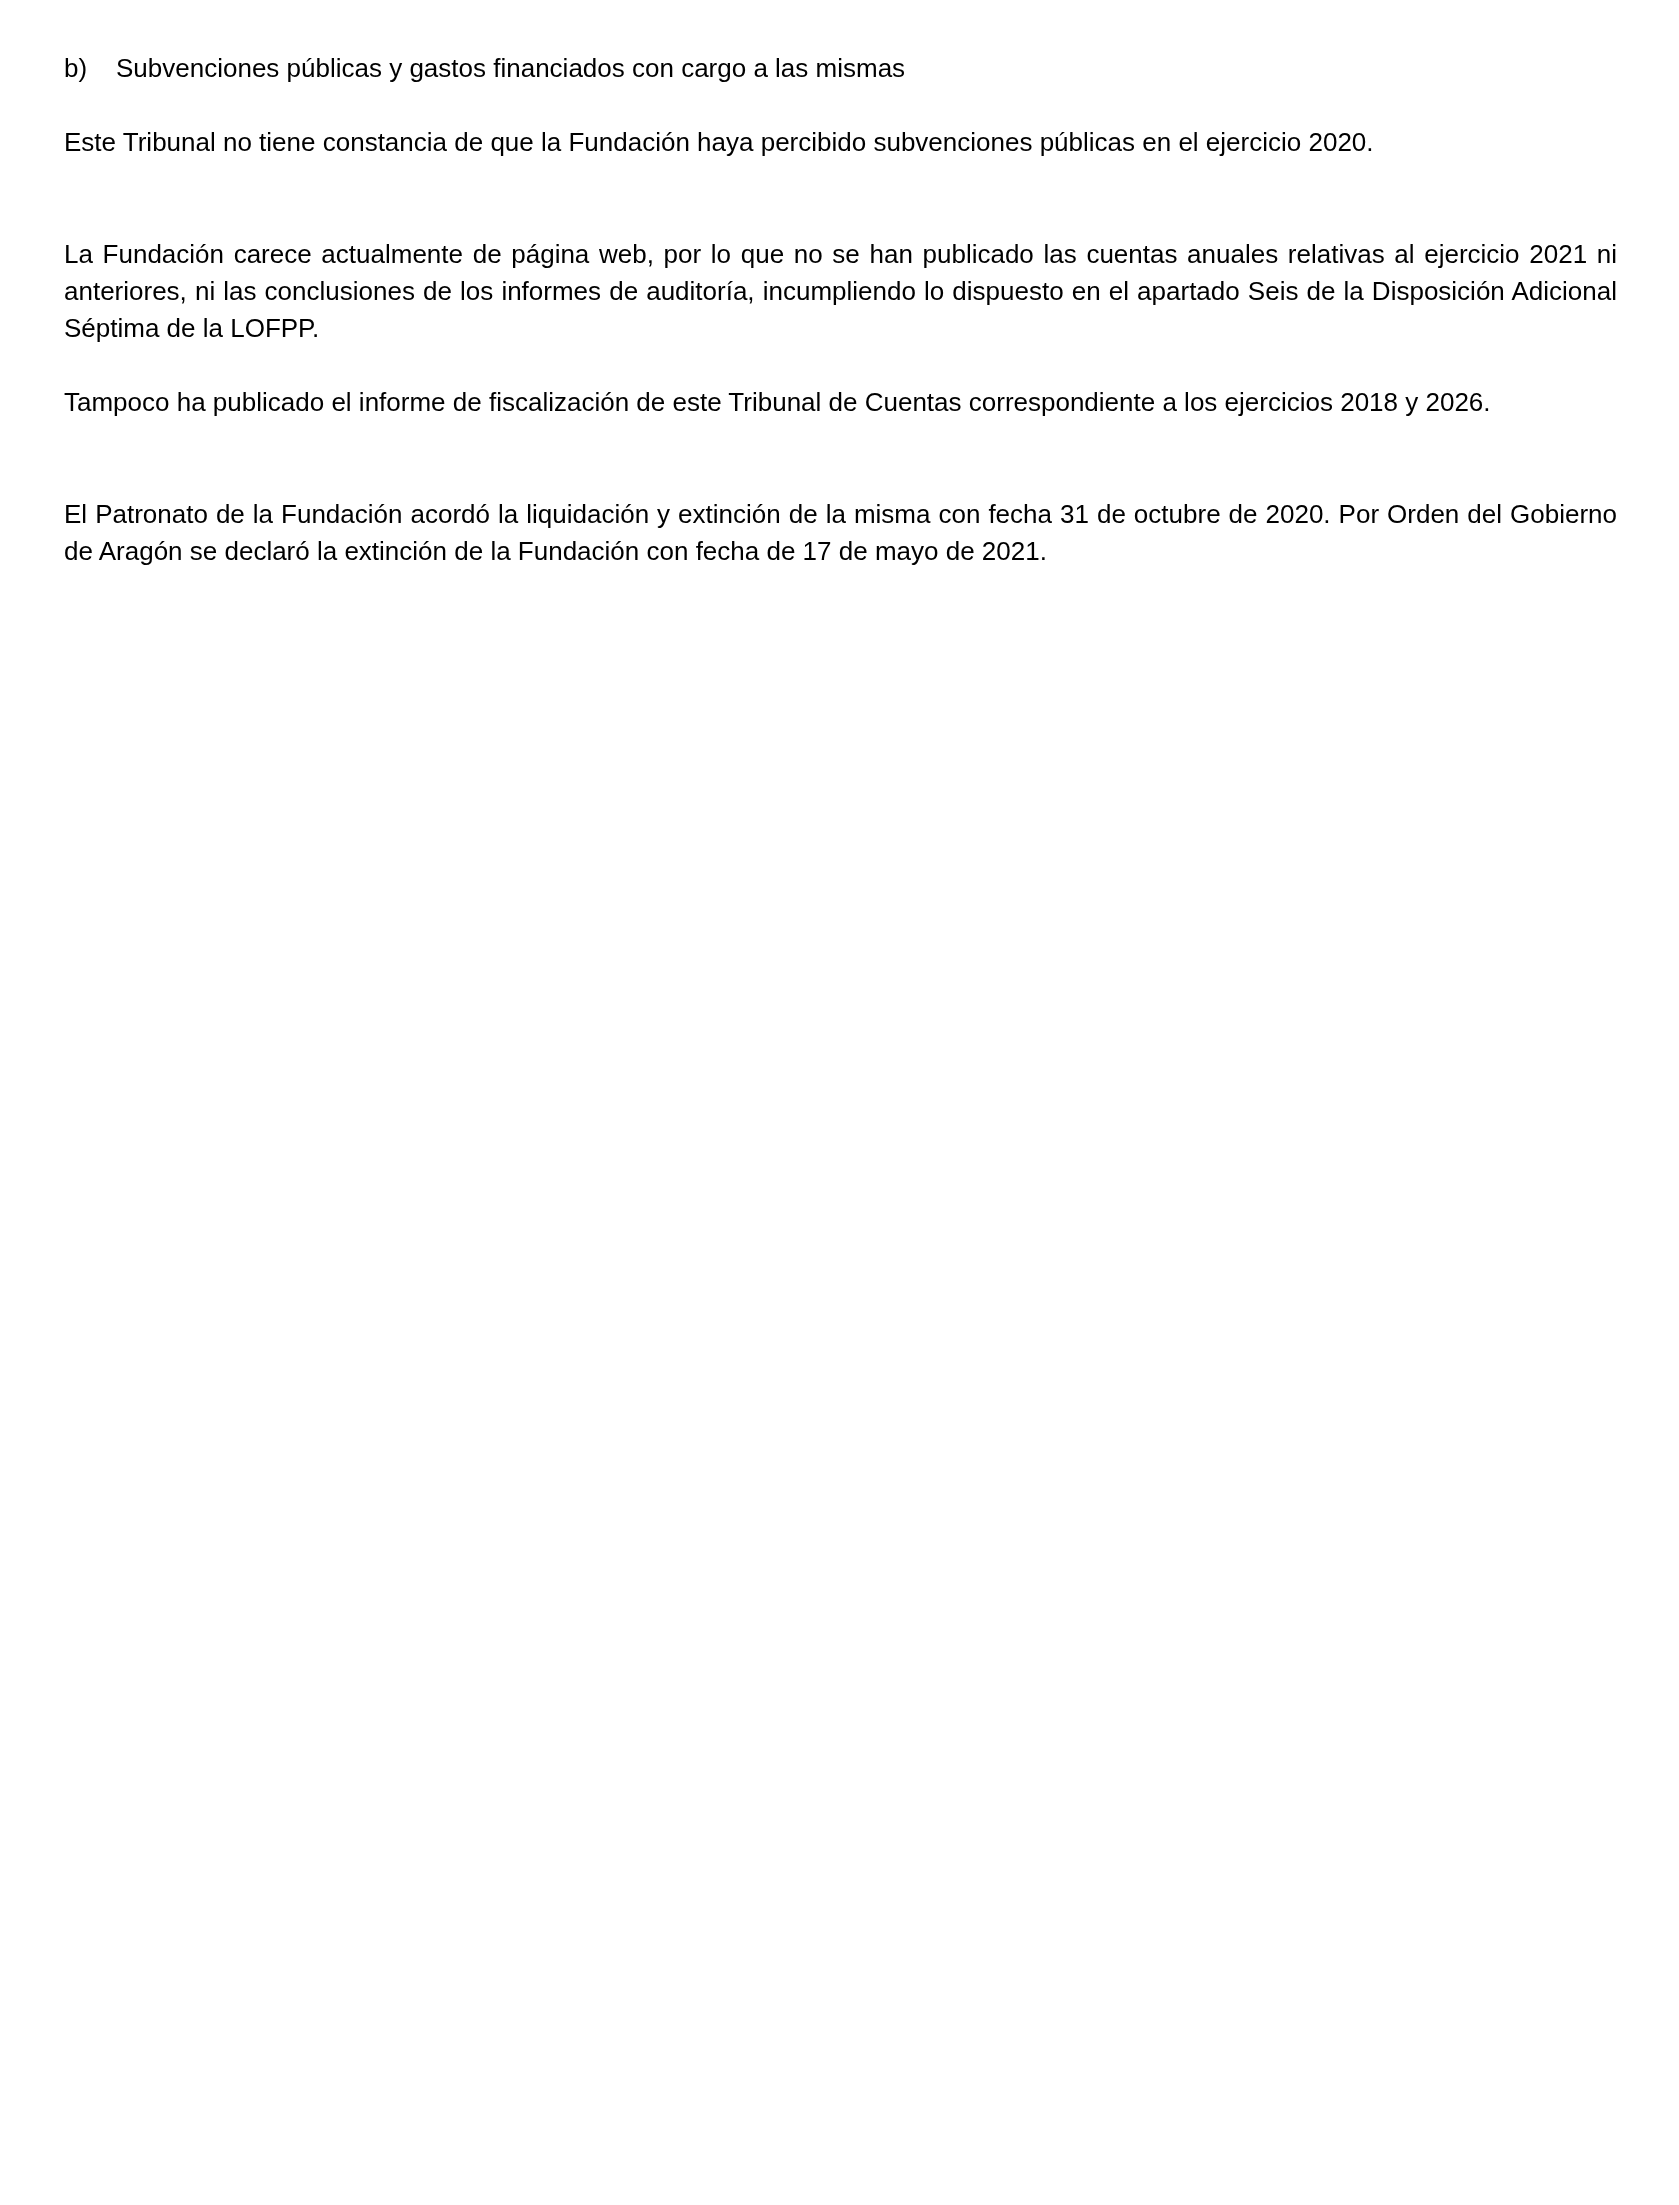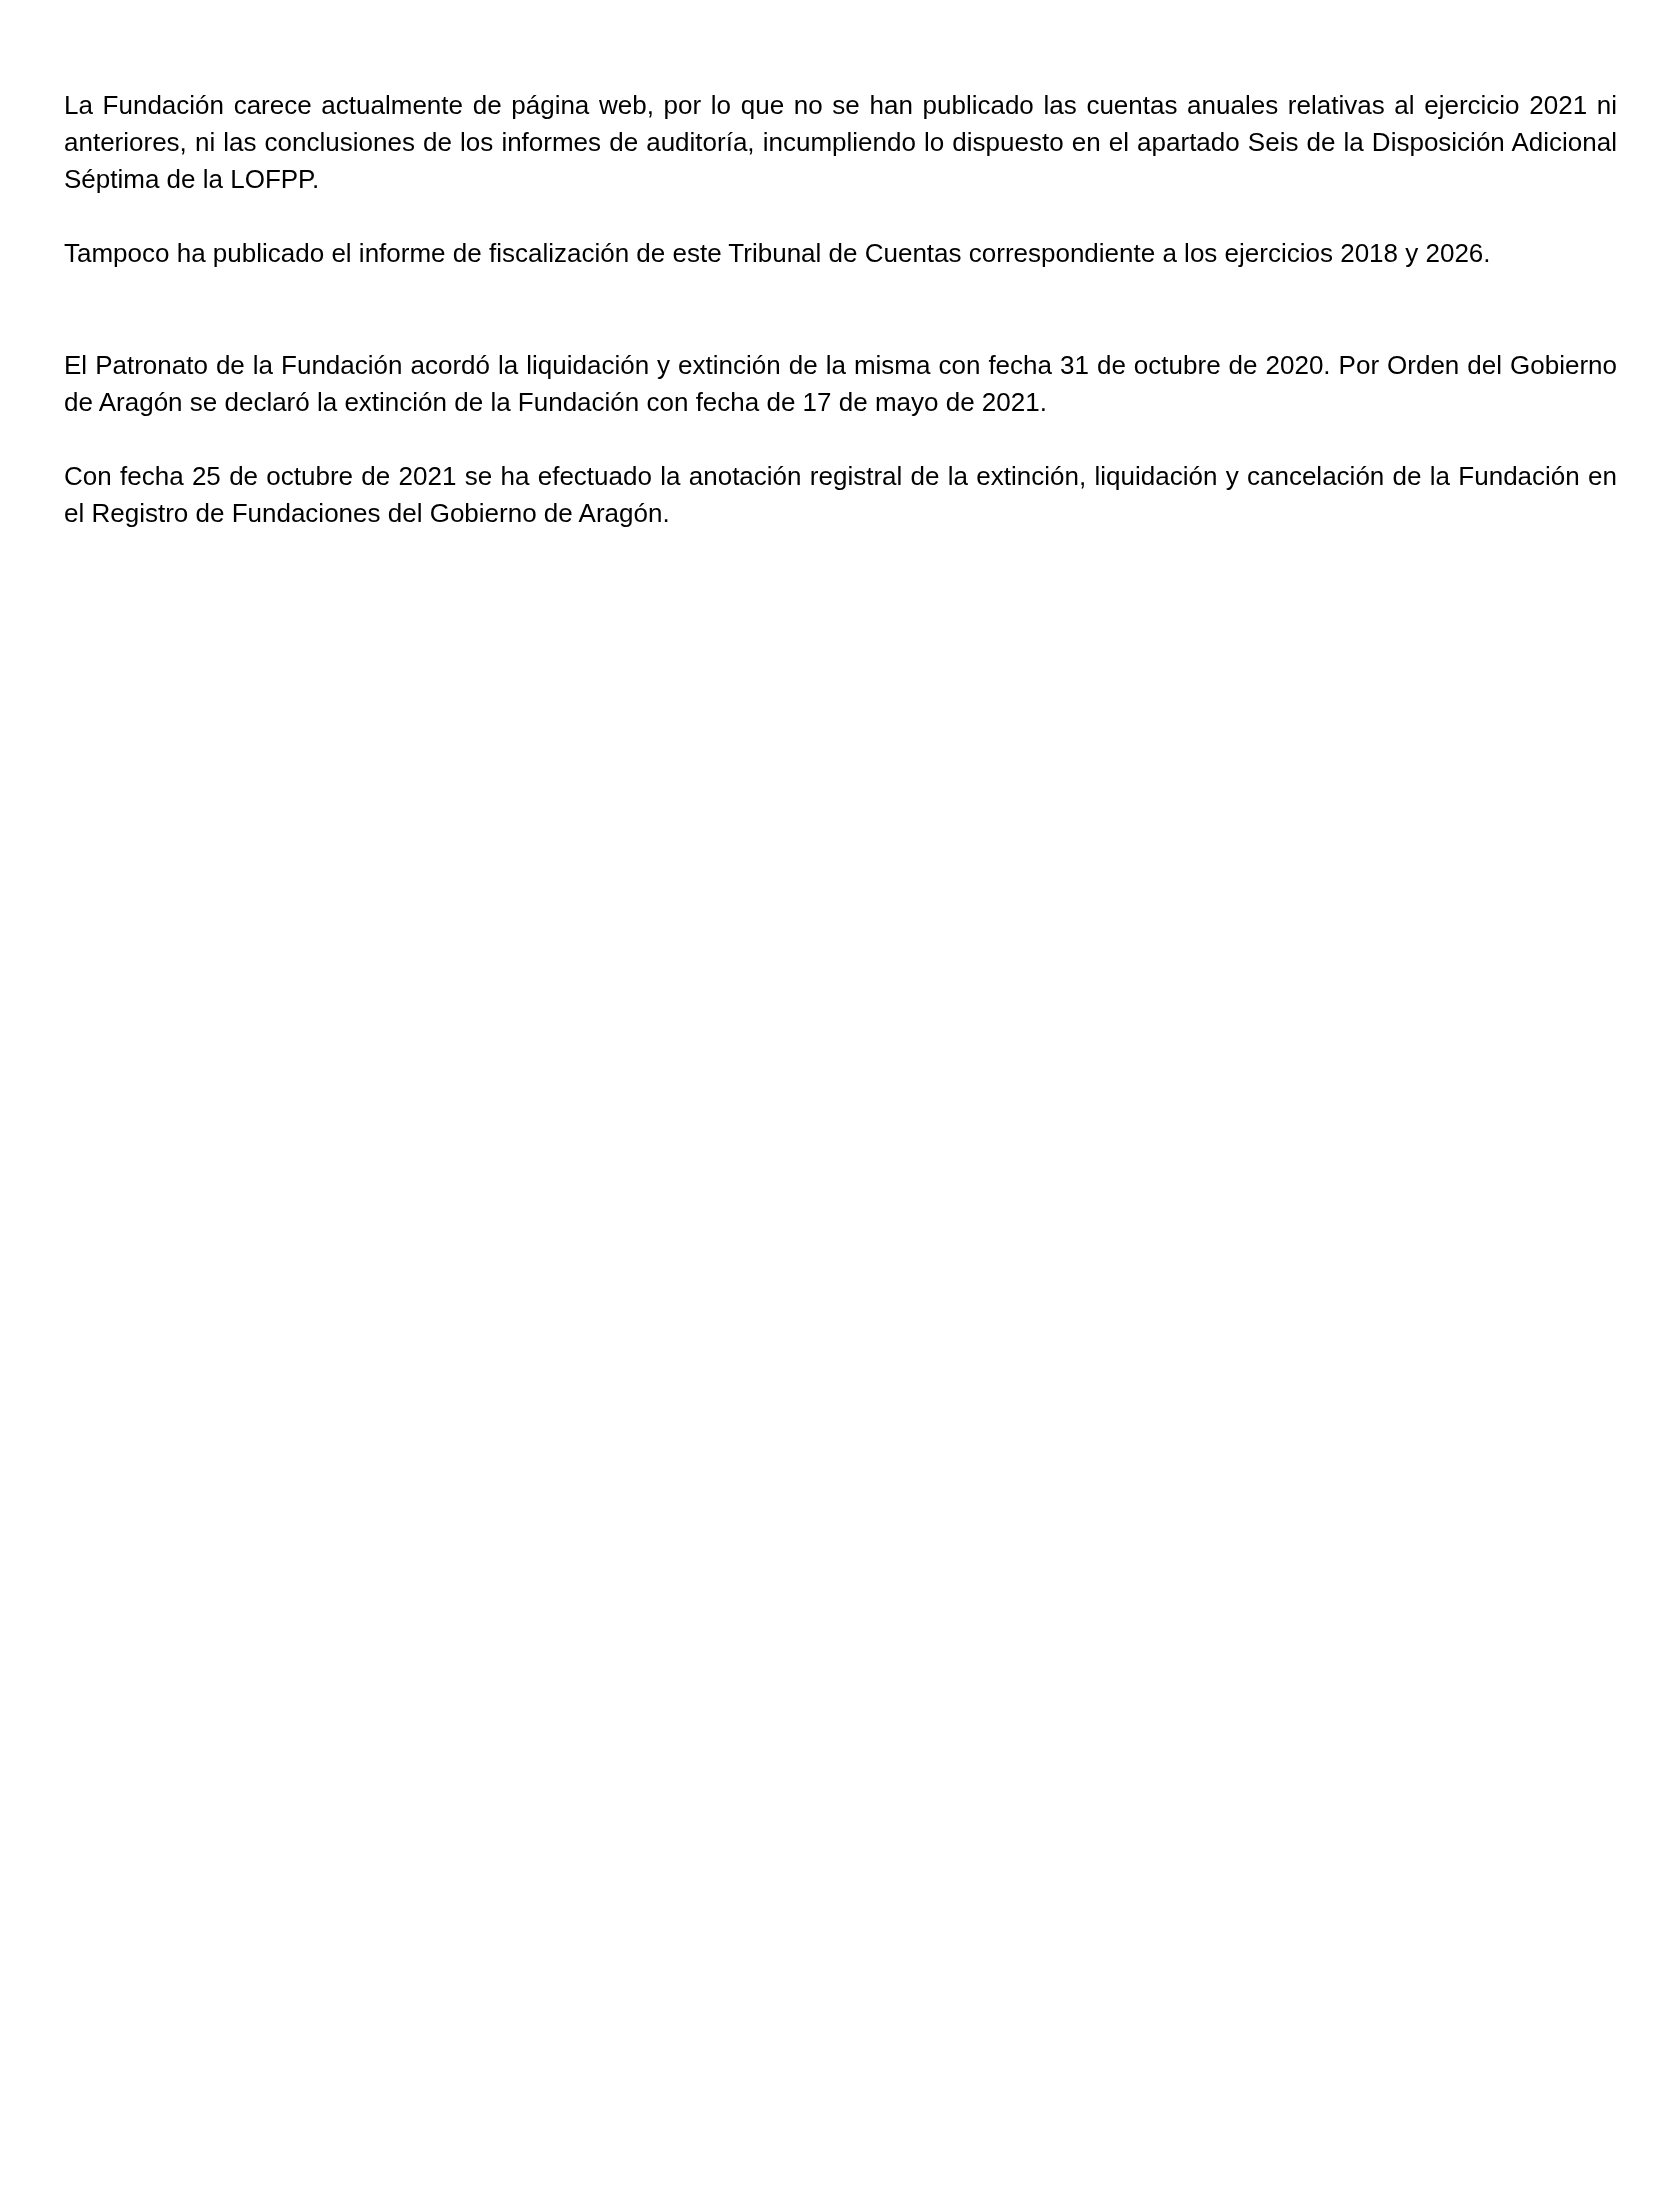--- a/index.html
+++ b/index.html
@@ -42,25 +42,30 @@
     margin: 37px 0 0 0; 
     text-align: justify;
     text-align-last: left;
   }
 </style>
 </head>
 <body>
 
 <div class="page">
 
+  <section class="doc-section">
+    <h2 class="heading">
+      <span class="letter">b)</span><span class="title">Subvenciones públicas y gastos financiados con cargo a las mismas</span>
+    </h2>
+    <p class="para">Este Tribunal no tiene constancia de que la Fundación haya percibido subvenciones públicas en el ejercicio 2020.</p>
+  </section>
 
   <section class="doc-section">
     <p class="para">La Fundación carece actualmente de página web, por lo que no se han publicado las cuentas anuales relativas al ejercicio 2021 ni anteriores, ni las conclusiones de los informes de auditoría, incumpliendo lo dispuesto en el apartado Seis de la Disposición Adicional Séptima de la LOFPP.</p>
     <p class="para">Tampoco ha publicado el informe de fiscalización de este Tribunal de Cuentas correspondiente a los ejercicios 2018 y 2026.</p>
   </section>
 
   <section class="doc-section">
     <p class="para">El Patronato de la Fundación acordó la liquidación y extinción de la misma con fecha 31 de octubre de 2020. Por Orden del Gobierno de Aragón se declaró la extinción de la Fundación con fecha de 17 de mayo de 2021.</p>
-    <p class="para">Con fecha 25 de octubre de 2021 se ha efectuado la anotación registral de la extinción, liquidación y cancelación de la Fundación en el Registro de Fundaciones del Gobierno de Aragón.</p>
   </section>
 
 </div>
 
 
 </body></html>

